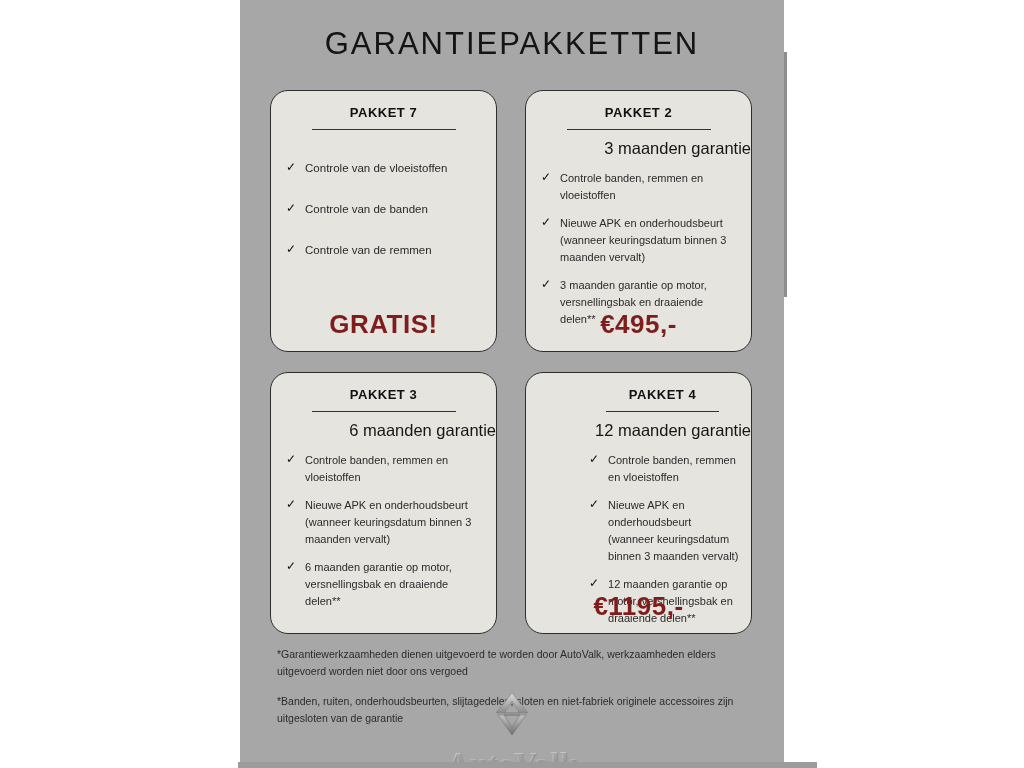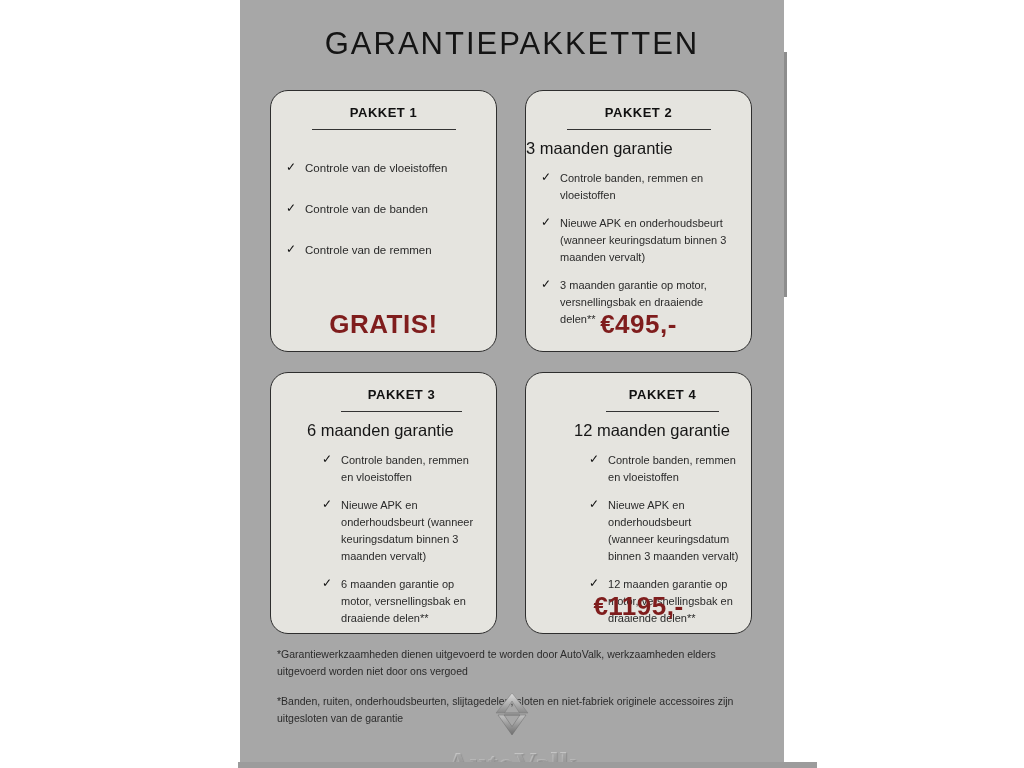--- a/index.html
+++ b/index.html
@@ -12,28 +12,28 @@
             background:#a7a7a7; }
 
   .flyer-title { position:absolute; top:26px; left:0; width:100%;
                  text-align:center; font-size:31px; letter-spacing:2px;
                  color:#141414; font-weight:normal; }
 
   .card { position:absolute; width:227px; height:262px; background:#e5e4df;
           border:1.5px solid #2e2e2e; border-radius:18px; color:#1c1c1c; }
   .card.c1 { left:30px;  top:90px; }
   .card.c2 { left:285px; top:90px; }
-  .card.c3 { left:30px;  top:372px;padding-left:36px; }
+  .card.c3 { left:30px;  top:372px; }
   .card.c4 { left:285px; top:372px;padding-left:48px; }
 
   .card-title { text-align:center; font-weight:bold; font-size:13px;
                 letter-spacing:.5px; margin-top:14px; color:#111; }
   .card-rule  { width:64%; border:none; border-top:1.2px solid #333;
                 margin:9px auto 0 auto; }
-  .card-sub   { text-align:left; font-size:16.5px; margin-top:9px; color:#161616; }
+  .card-sub   { text-align:right; font-size:16.5px; margin-top:9px; color:#161616; }
 
   .items { padding:12px 12px 0 15px; }
   .c1 .items { padding-top:30px; }
   .item { display:flex; align-items:flex-start; gap:9px;
           font-size:11px; line-height:1.55; color:#2a2a2a; margin-bottom:11px; }
   .c1 .item { margin-bottom:23px; font-size:11.5px; }
   .check { font-size:12px; color:#111; line-height:1.3; flex:0 0 auto; }
   .item-text { flex:1 1 auto; }
 
   .price { position:absolute; bottom:11px; left:0; width:100%;
@@ -61,21 +61,21 @@
 </head>
 <body>
 
 <div class="stage">
 
   <div class="canvas">
 
     <h1 class="flyer-title">GARANTIEPAKKETTEN</h1>
 
     <div class="card c1">
-      <div class="card-title">PAKKET 1</div>
+      <div class="card-title">PAKKET 7</div>
       <hr class="card-rule">
       <div class="items">
         <div class="item">
           <span class="check">✓</span>
           <span class="item-text">Controle van de vloeistoffen</span>
         </div>
         <div class="item">
           <span class="check">✓</span>
           <span class="item-text">Controle van de banden</span>
         </div>

